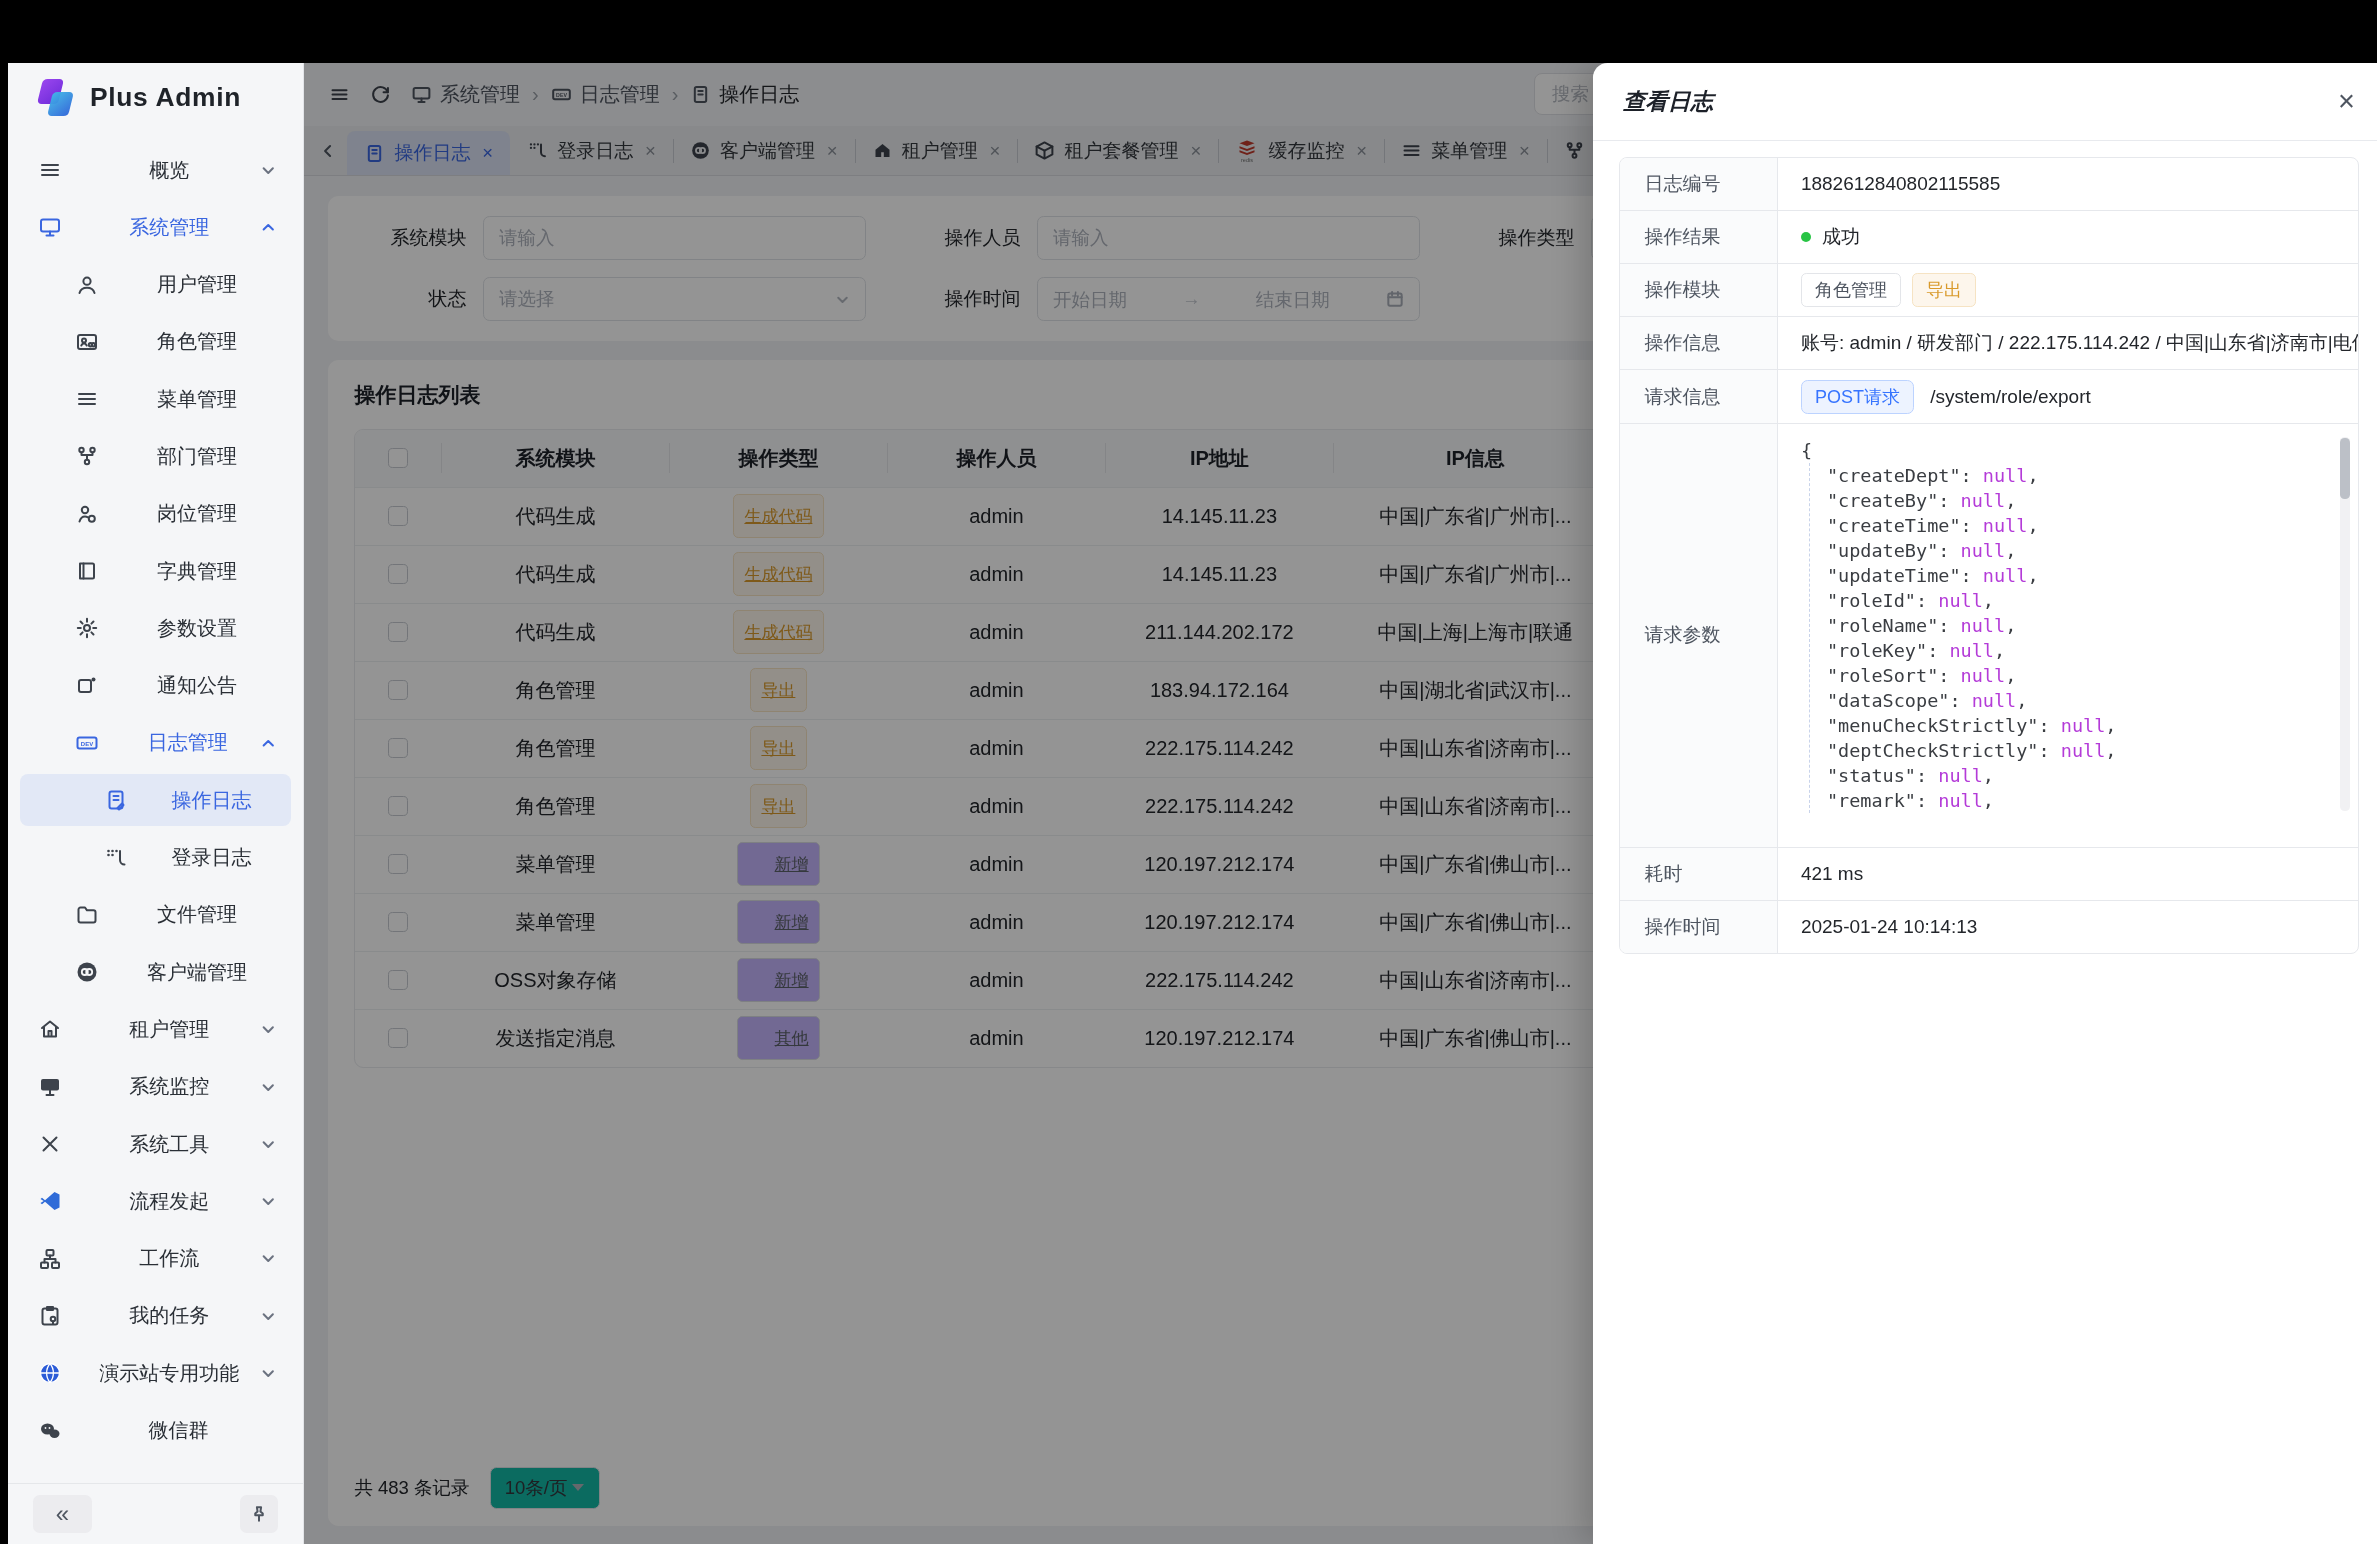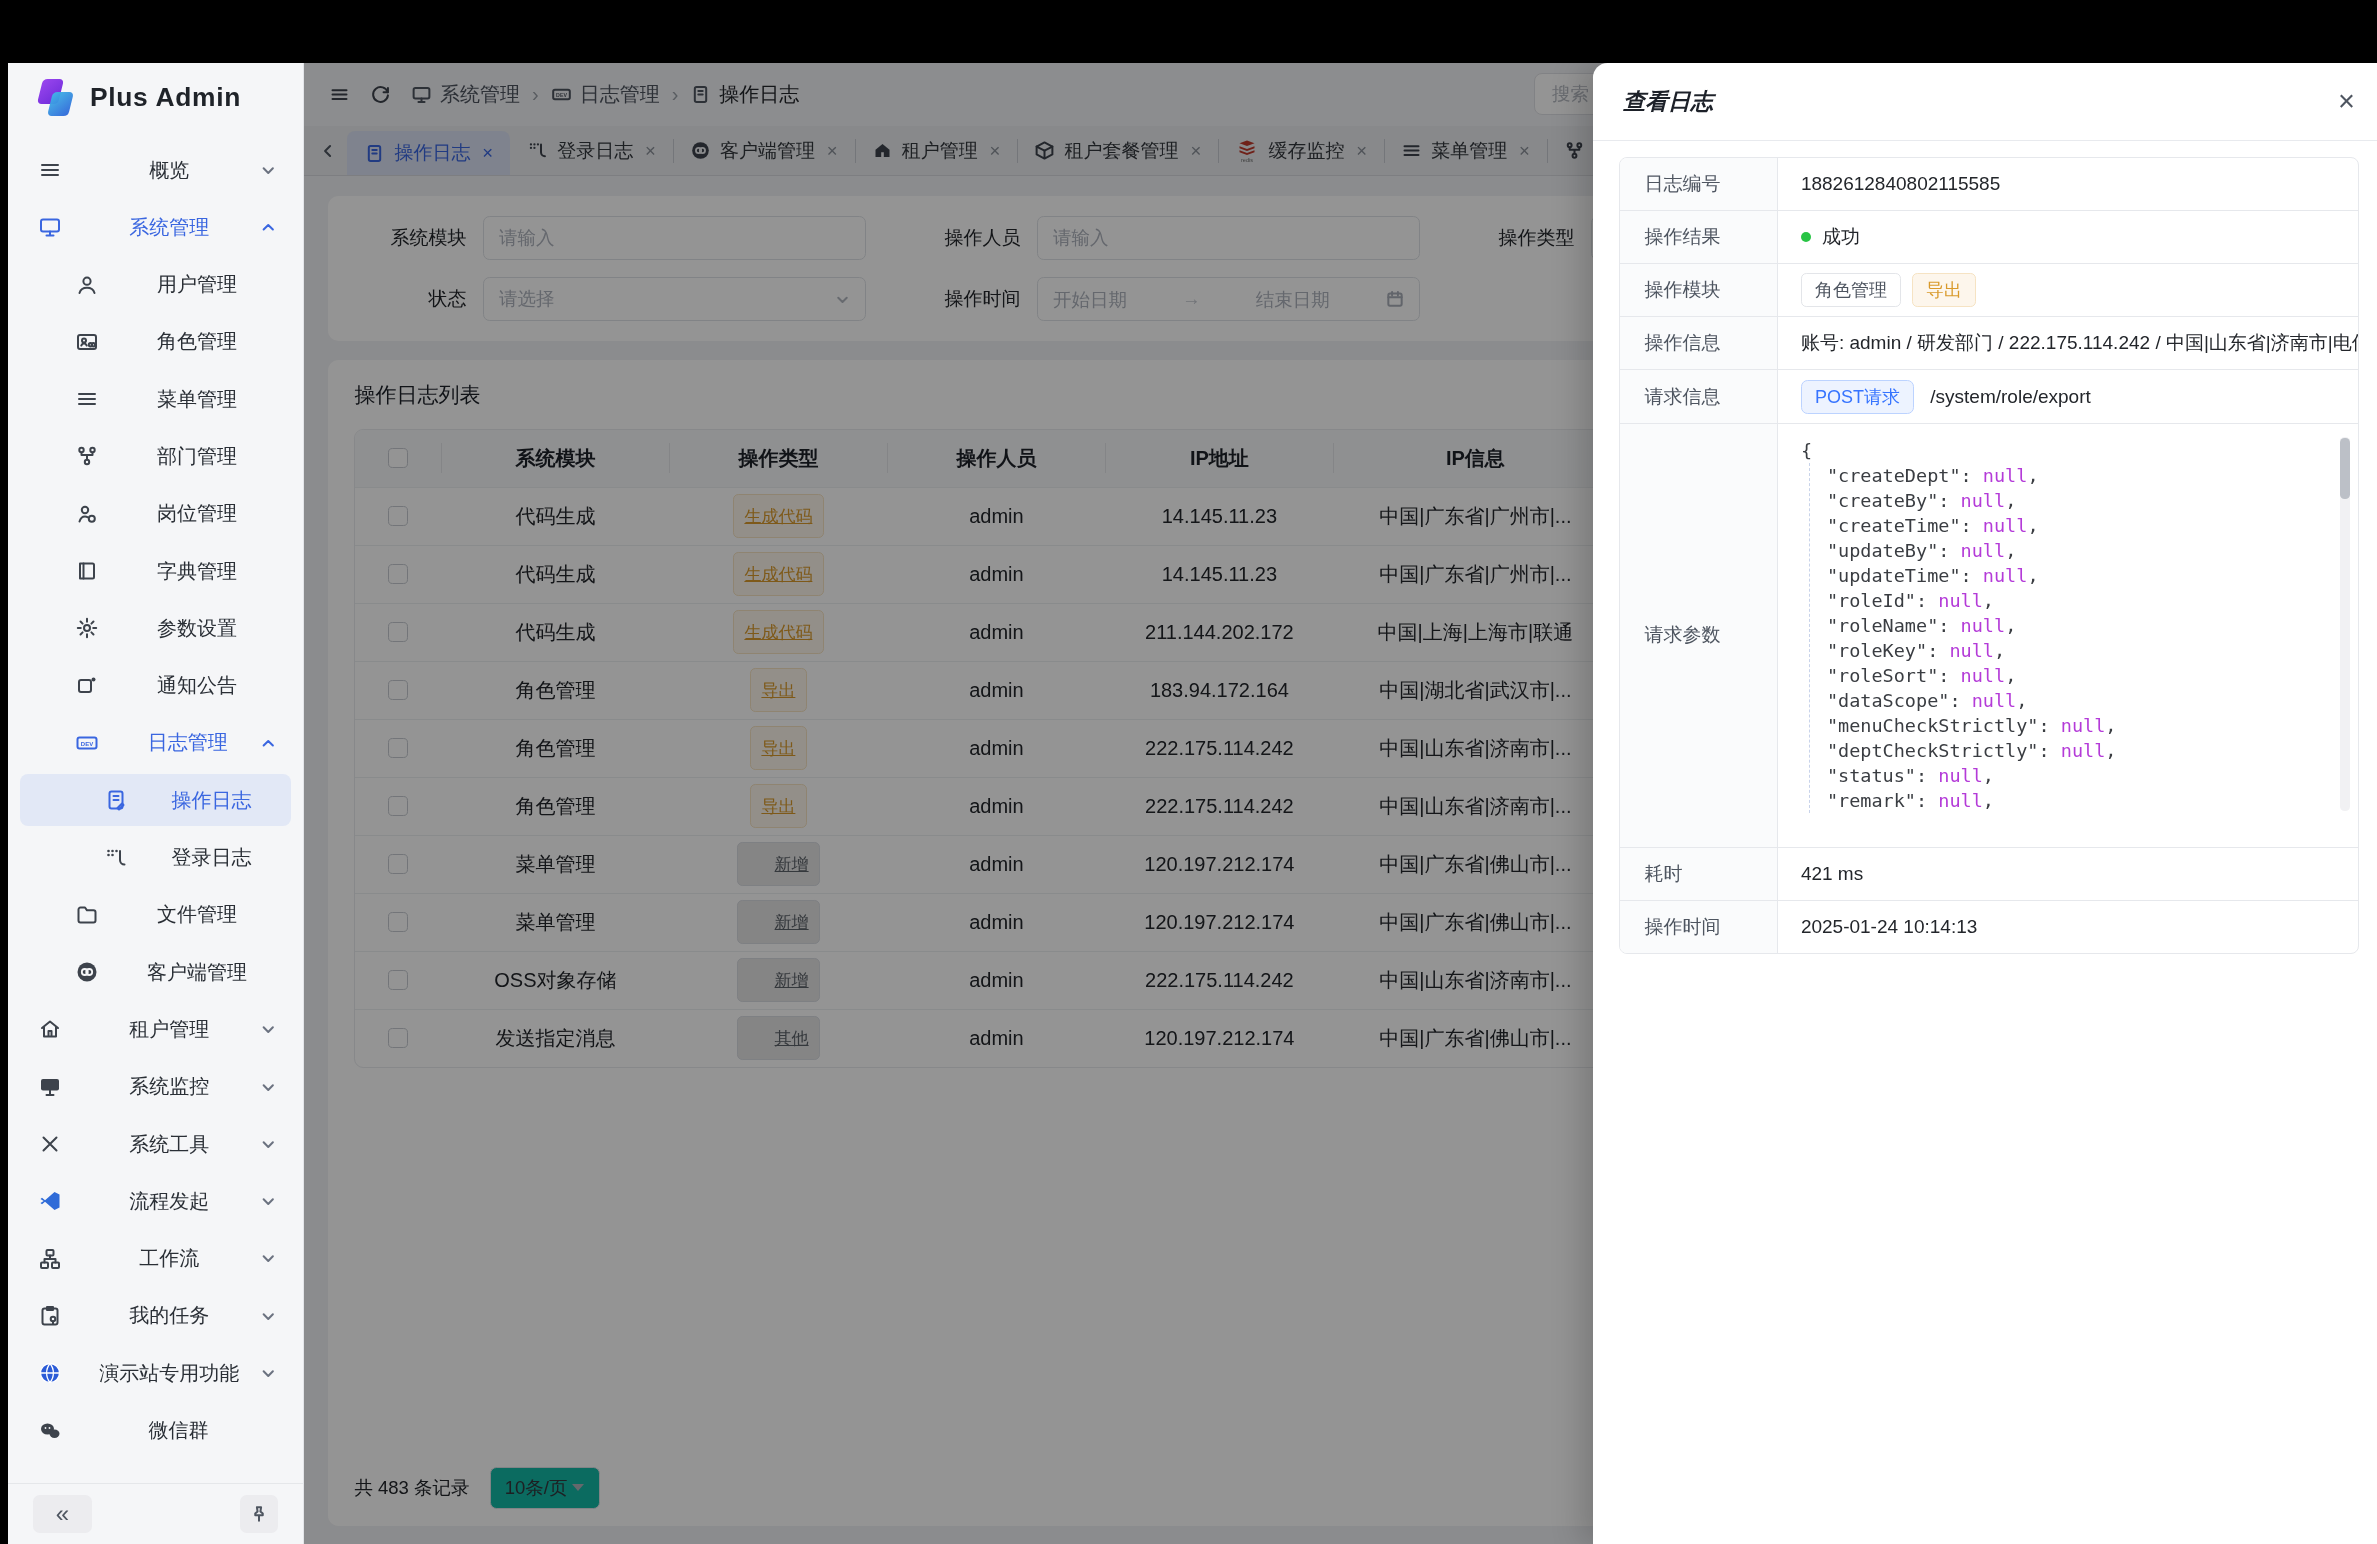--- a/index.html
+++ b/index.html
@@ -75,31 +75,31 @@
   .f-input { width:383px; height:44px; border:1.3px solid #dfe2e7; border-radius:6.6px; background:#fff; display:flex; align-items:center; padding:0 14.5px; gap:8px; }
   .f-input input { border:none; outline:none; width:100%; font-size:18.5px; font-family:inherit; color:#333; background:transparent; }
   .f-input input::placeholder { color:#aeb3bd; }
   .f-input .chev { flex:none; color:#b2b7c0; } .f-input .chev svg { width:17px; height:17px; }
   .range { justify-content:space-between; }
   .range .ph { color:#aeb3bd; font-size:18.5px; white-space:nowrap; }
   .range .arrow { color:#c4c8cf; font-size:18.5px; }
   .range .cal { color:#a9aeb8; flex:none; } .range .cal svg { width:20px; height:20px; }
 
   .table-card { flex:1; min-height:0; background:#fff; border-radius:10.6px; padding:21px 26.4px 17px; display:flex; flex-direction:column; }
-  .table-title { font-size:21px; font-weight:400; color:#1d2129; margin-bottom:20px; }
+  .table-title { font-size:21px; font-weight:700; color:#1d2129; margin-bottom:20px; }
   .tbl { flex:none; border:1.3px solid #e8eaee; border-radius:9.2px; overflow:hidden; }
   .trow { display:flex; align-items:center; height:58px; border-top:0.7px solid #edeff2; font-size:20px; color:#23262b; }
   .trow.head { background:#f7f8fa; border-top:none; height:57px; font-weight:600; color:#1d2129; }
   .tc { display:flex; align-items:center; justify-content:center; height:100%; position:relative; }
   .c0{ width:86px; } .c1{ width:228px; } .c2{ width:218px; } .c3{ width:218px; } .c4{ width:228px; } .c5{ width:284px; } .cfill{ flex:1; }
   .trow.head .tc.vline::before { content:""; position:absolute; left:0; top:13.2px; bottom:13.2px; width:0.7px; background:#e3e5e9; }
   .cb { width:20px; height:20px; border:1.3px solid #c6cad1; border-radius:4.6px; background:#fff; }
   .tag { display:inline-flex; align-items:center; height:44px; padding:0 10.6px; border-radius:5.3px; font-size:17px; border:1.3px solid transparent; white-space:nowrap;text-decoration:underline; }
   .tag.warn { background:#fdf6ec; border-color:#f6e3c3; color:#d99a2b; }
-  .tag.info { background:#e5e5e5; border-color:#d9dce2; color:#5c6269;padding-left:37px; }
+  .tag.info { background:#c4b5fd; border-color:#d9dce2; color:#5c6269;padding-left:37px; }
   .pager { margin-top:auto; padding-top:16px; display:flex; align-items:center; gap:20px; font-size:18.5px; color:#23262b; }
   .page-size { width:110px; height:42px; border:1.3px solid #dfe2e7; border-radius:6.6px; display:flex; align-items:center; justify-content:center; gap:5px; color:#33373d; background:#14b8a6; }
   .caret { width:0; height:0; border-left:6px solid transparent; border-right:6px solid transparent; border-top:7.3px solid #aeb3bb; }
 
   
   .dim { position:absolute; left:0; top:0; width:1585px; bottom:0; background:rgba(0,0,0,.42); z-index:40; }
 
   
   .drawer { position:absolute; left:1585px; right:0; top:0; bottom:0; z-index:50; background:#fff; border-top-left-radius:14.5px; box-shadow:-10.6px 0 32px rgba(0,0,0,.18); display:flex; flex-direction:column; }
   .d-hdr { height:78px; flex:none; display:flex; align-items:center; justify-content:space-between; padding:0 30px; border-bottom:0.7px solid #e8eaee; }

